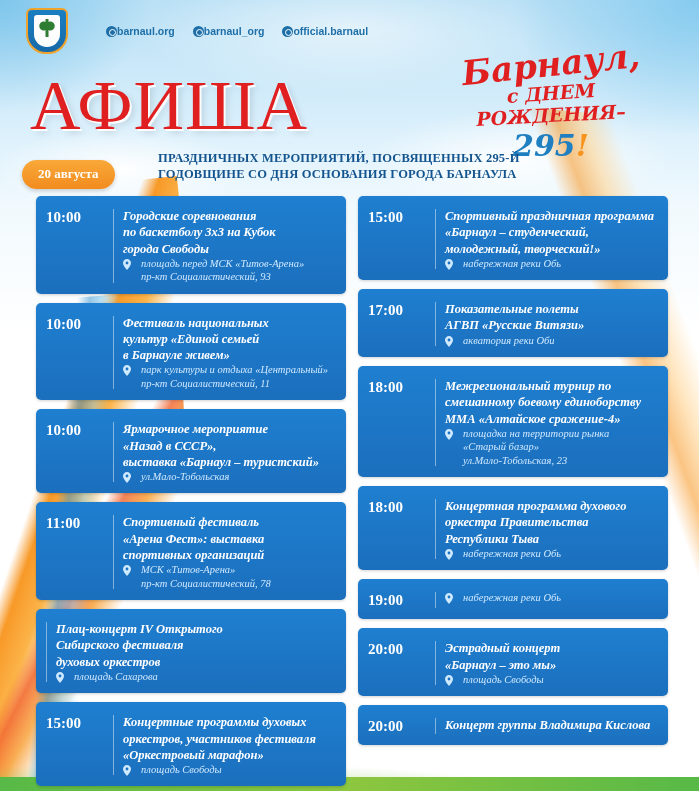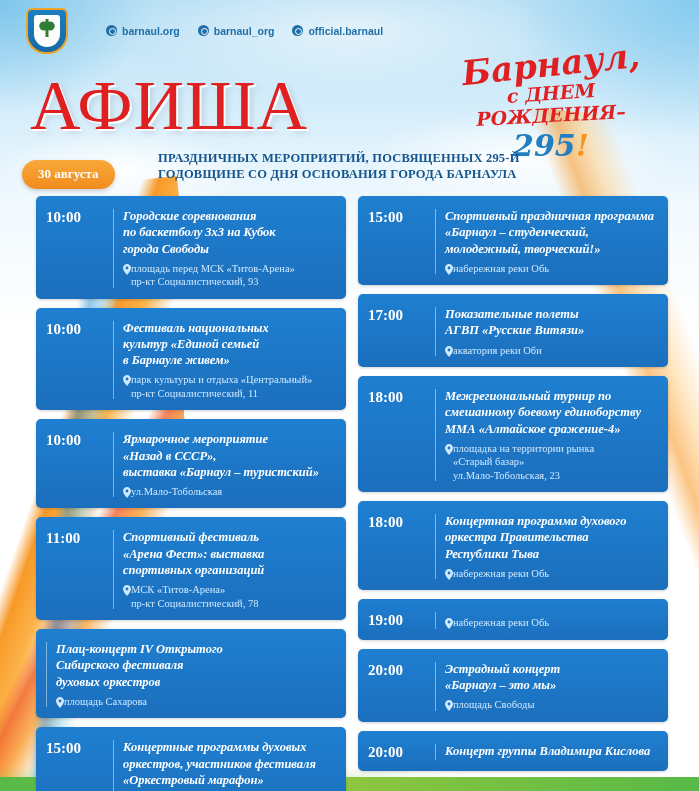--- a/index.html
+++ b/index.html
@@ -102,21 +102,21 @@
     position: absolute; left: 50%; top: 6px; transform: translateX(-50%);
     width: 16px; height: 10px;
     background: radial-gradient(circle at 30% 50%, #2f7d33 0 4px, rgba(0,0,0,0) 5px),
                 radial-gradient(circle at 70% 50%, #2f7d33 0 4px, rgba(0,0,0,0) 5px);
   }
   .socials {
     margin-left: 38px;
     display: flex; align-items: center; gap: 18px;
     font-size: 10.5px; color: #1e6fa8; font-weight: bold;
   }
-  .social { display: flex; align-items: flex-start; gap: 5px; }
+  .social { display: flex; align-items: flex-end; }
   .dot-icon {
     width: 11px; height: 11px; border-radius: 50%;
     background: #1e6fa8;
     display: inline-block; position: relative;
   }
   .dot-icon::after {
     content: ""; position: absolute; left: 3px; top: 3px;
     width: 5px; height: 5px; border-radius: 50%;
     border: 1px solid #fff;
   }
@@ -223,24 +223,24 @@
   .ev-title {
     color: #ffffff;
     font-family: "Liberation Serif", serif;
     font-weight: bold;
     font-style: italic;
     font-size: 12.5px;
     line-height: 1.3;
     white-space: pre-line;
   }
   .venue {
-    margin-top: 5px;
-    display: flex; gap: 0;
+    display: flex; gap: 10px;
     color: #cfe9ff;
     font-family: "Liberation Serif", serif;
+    font-style: italic;
     font-size: 10.5px;
     line-height: 1.28;
     white-space: pre-line;
   }
   .pin {
     flex: 0 0 8px;
     position: relative; top: 2px;
     width: 8px; height: 11px;
   }
   .pin svg { display: block; }
@@ -283,21 +283,21 @@
 
   <div class="script">
     <div class="l1">Барнаул,</div>
     <div class="l2">с ДНЕМ</div>
     <div class="l3">РОЖДЕНИЯ–</div>
     <div class="num">
       <span>295</span><span class="excl">!</span>
     </div>
   </div>
 
-  <div class="date-pill">30 августа</div>
+  <div class="date-pill">20 августа</div>
   <div class="subtitle">ПРАЗДНИЧНЫХ МЕРОПРИЯТИЙ,
 ПОСВЯЩЕННЫХ 295-Й ГОДОВЩИНЕ
 СО ДНЯ ОСНОВАНИЯ ГОРОДА БАРНАУЛА</div>
 
   <div class="columns">
     <div class="col">
 
       <div class="card">
         <div class="time">10:00</div>
         <div class="divider"></div>

